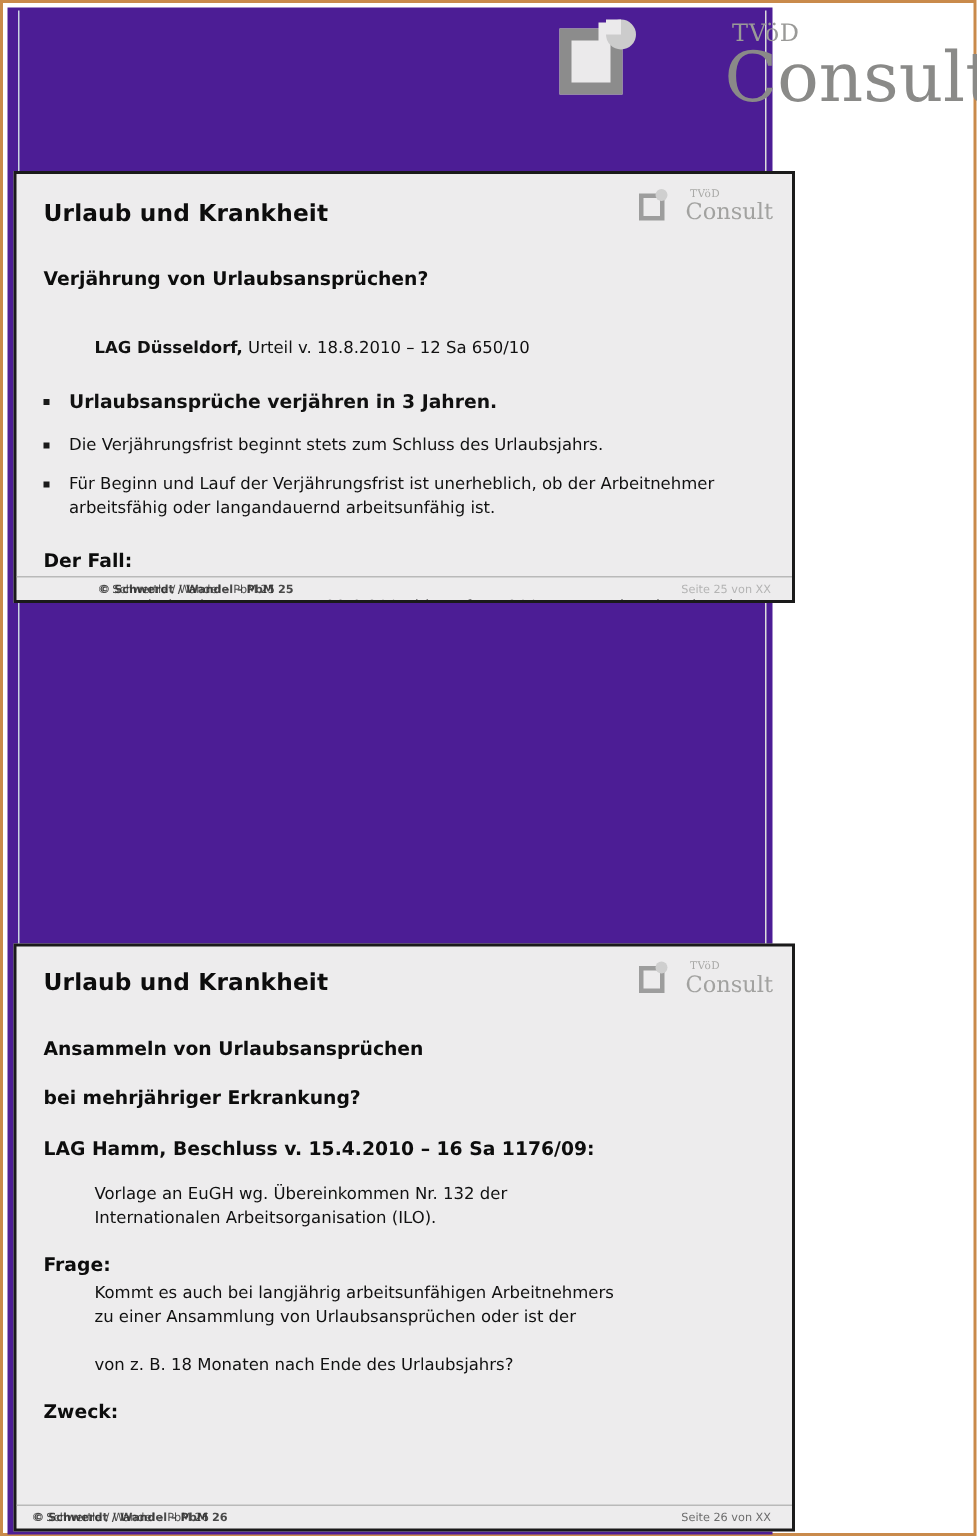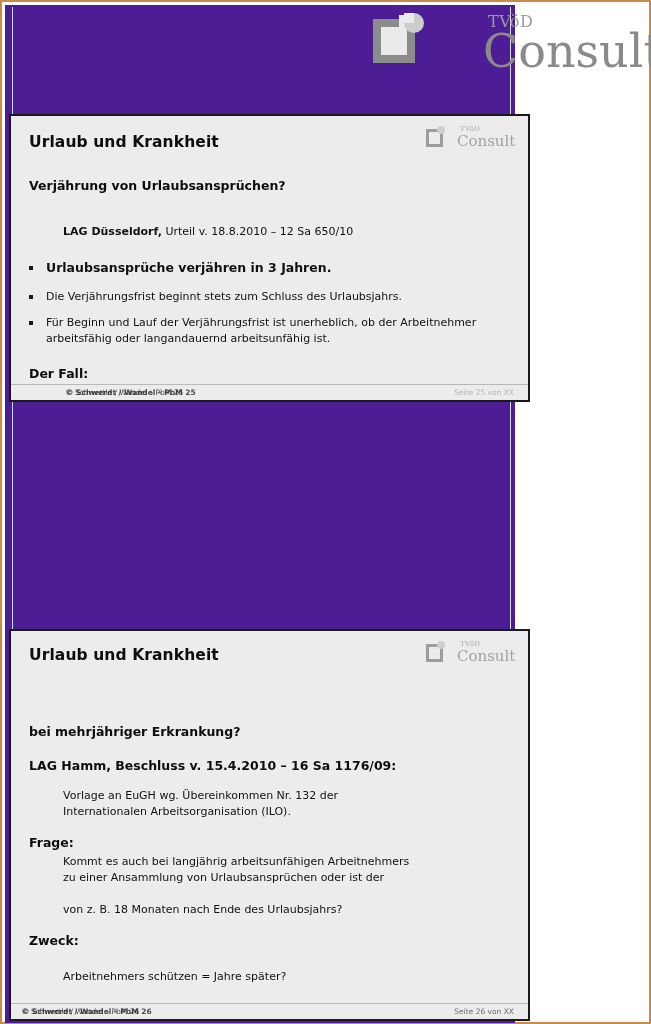--- a/index.html
+++ b/index.html
@@ -361,34 +361,34 @@
 
         <div class="slide-logo">
           <div class="sl-mark"></div>
           <div class="sl-dot"></div>
           <div class="sl-tvod">TVöD</div>
           <div class="sl-consult">Consult</div>
         </div>
 
         <div class="slide-title" style="top:15px;">Urlaub und Krankheit</div>
 
+        <div class="subhead" style="top:60px;">Ansammeln von Urlaubsansprüchen</div>
         <div class="subhead" style="top:93px;">bei mehrjähriger Erkrankung?</div>
 
         <div class="subhead" style="top:127px;">LAG Hamm, Beschluss v. 15.4.2010 – 16 Sa 1176/09:</div>
 
         <div class="bodytext" style="top:157px;">Vorlage an EuGH wg. Übereinkommen Nr. 132 der</div>
         <div class="bodytext" style="top:173px;">Internationalen Arbeitsorganisation (ILO).</div>
 
         <div class="subhead" style="top:204px;">Frage:</div>
         <div class="bodytext" style="top:223px;">Kommt es auch bei langjährig arbeitsunfähigen Arbeitnehmers</div>
         <div class="bodytext" style="top:239px;">zu einer Ansammlung von Urlaubsansprüchen oder ist der</div>
         <div class="bodytext" style="top:271px;">von z. B. 18 Monaten nach Ende des Urlaubsjahrs?</div>
 
         <div class="subhead" style="top:302px;text-align:right;">Zweck:</div>
-        <div class="bodytext" style="top:338px;">Arbeitnehmers schützen = Jahre später?</div>
 
         <div class="slide-footer-rule" style="bottom:15px;"></div>
         <div class="footer-left" style="bottom:3px;">
           <span>© Schwertle / Wandel – PbM 26</span>
           <span class="ghost">© Schwerdt / Wandel – PbM 26</span>
         </div>
         <div class="footer-right" style="bottom:3px;">Seite 26 von XX</div>
       </div>
     </div>
 

